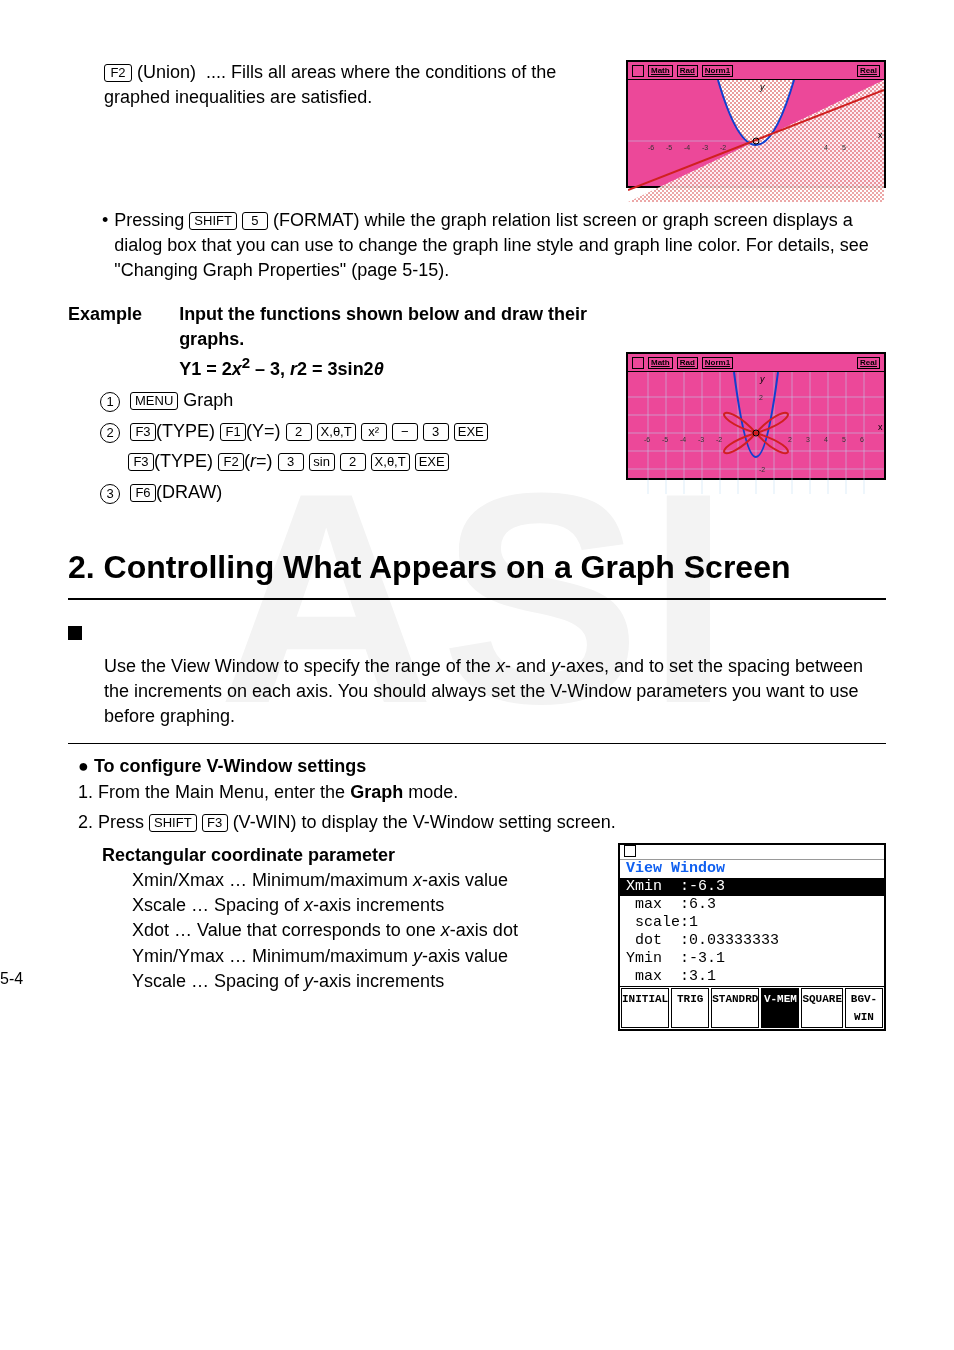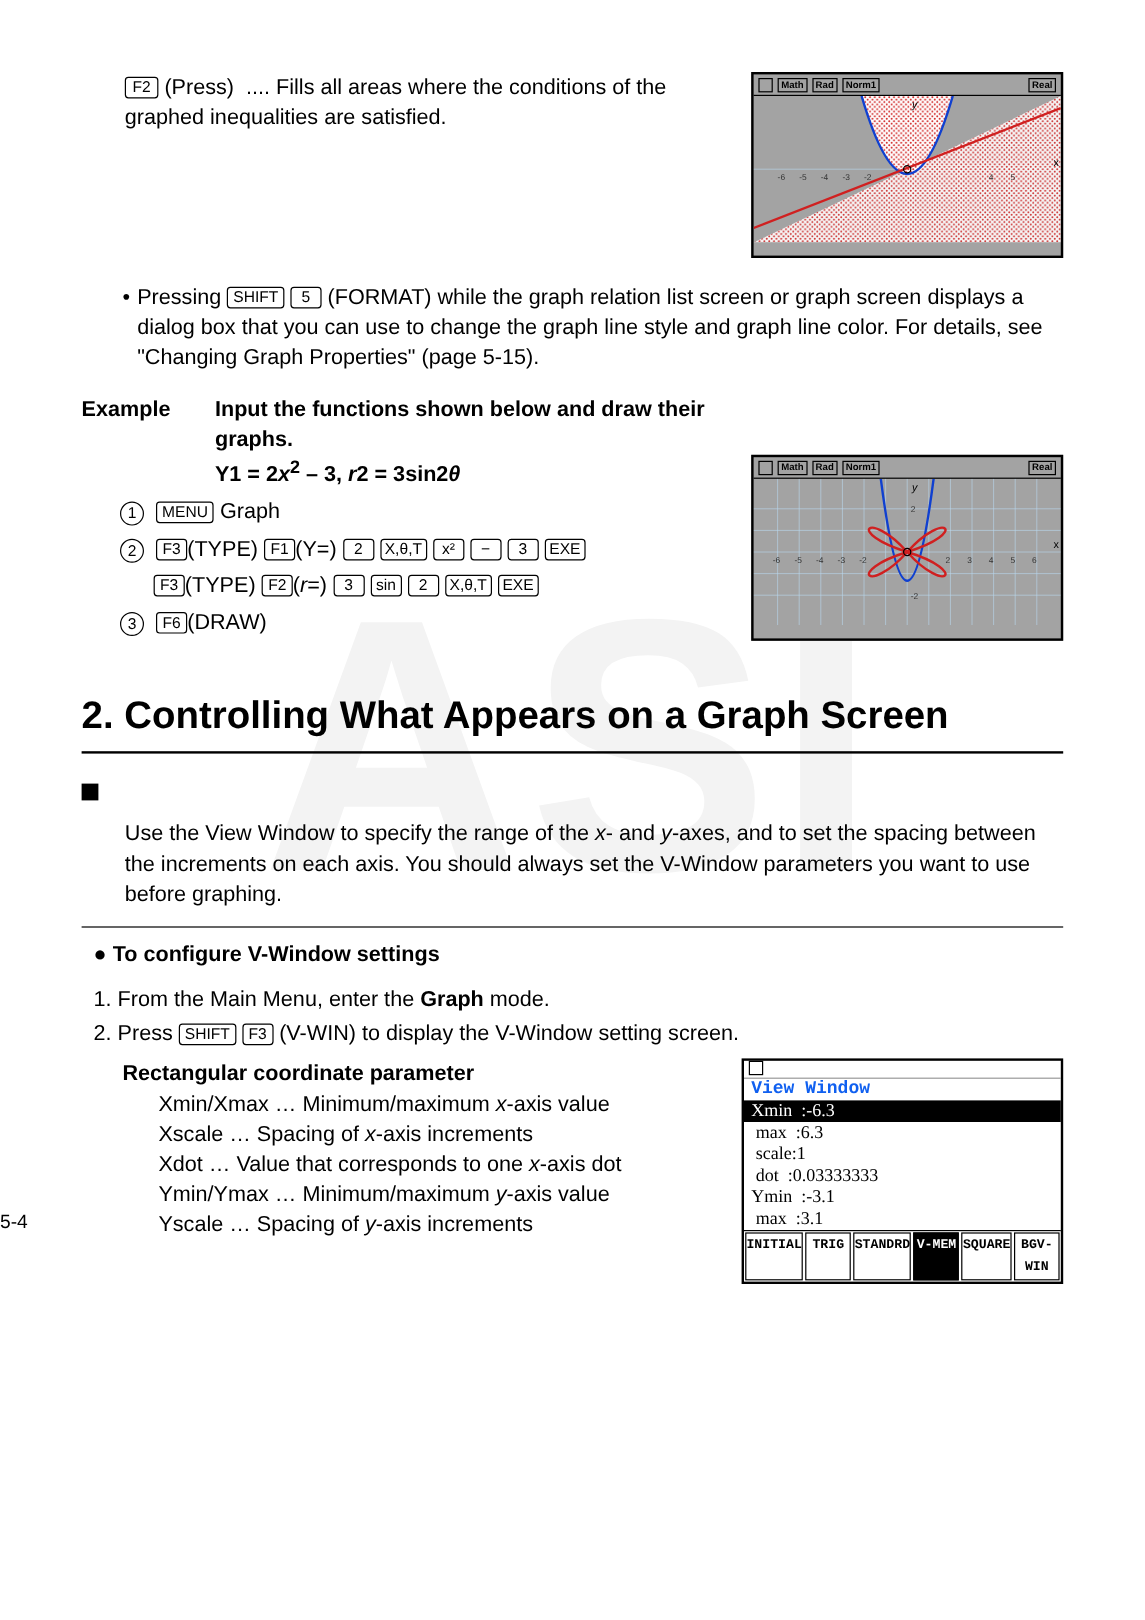--- a/index.html
+++ b/index.html
@@ -55,25 +55,26 @@
   .indent2 { margin-left: 64px;}
   .bullet-line { display:flex; align-items:flex-start; gap:6px; margin-left:34px;}
   .italic { font-style: italic; }
   .bold { font-weight: bold; }
   .pageno { text-align:left; font-size:16px; position:absolute; bottom:40px; left:0; right:0;}
 
   
   .calc-shot {
     border: 2px solid #000;
     width: 260px;
-    height: 155px;
+    height: 128px;
     box-sizing: border-box;
-    background: #a3a3a3;
+    background: #ec4899;
     position: relative;
     flex: 0 0 auto;
+    text-decoration: underline;
   }
   .calc-header {
     height: 16px;
     border-bottom: 1px solid #000;
     font-size: 9px;
     padding: 1px 4px 0 4px;
     display:flex;
     align-items:center;
     gap:4px;
     font-family: Arial;
@@ -88,21 +89,21 @@
     width: 268px;
     box-sizing: border-box;
     font-family: "Courier New", monospace;
     font-size: 15px;
     line-height: 18px;
     flex: 0 0 auto;
   }
   .vwin-shot .hdr { height:14px; border-bottom:1px solid #999; padding-left:4px;}
   .vwin-shot .hdr span{display:inline-block;width:10px;height:10px;border:1px solid #000;}
   .vwin-title { color:#1060f0; padding:0 6px; font-weight:bold;}
-  .vwin-line { padding:0 6px; white-space:pre;font-family:Liberation Serif, serif;}
+  .vwin-line { padding:0 6px; white-space:pre;}
   .vwin-line.sel { background:#000; color:#fff;}
   .vwin-foot {
     border-top:1px solid #000;
     display:flex;
     font-size:11px;
     font-weight:bold;
   }
   .vwin-foot span{
     flex:1; text-align:center; border:1px solid #000; margin:1px; padding:1px 0;
   }
@@ -125,21 +126,21 @@
 </style>
 </head>
 <body>
 
 <div class="watermark">ASI</div>
 
 <div class="row" style="gap:16px;">
   <div style="flex:1; padding-left:36px;">
     <div>
       <span class="key key-wide">F2</span>
-      <span>(Press)</span>
+      <span>(Union)</span>
       &nbsp;<span>....</span>
       <span>Fills all areas where the conditions of the graphed inequalities are satisfied.</span>
     </div>
   </div>
   <div class="calc-shot">
     <div class="calc-header">
       <span style="width:10px;height:10px;border:1px solid #000;display:inline-block;"></span>
       <span class="badge">Math</span>
       <span class="badge">Rad</span>
       <span class="badge">Norm1</span>
@@ -310,21 +311,21 @@
   <span class="blk"></span>
 </div>
 <p class="para indent1">
   <span>Use the View Window to specify the range of the </span><span class="italic">x</span><span>- and </span><span class="italic">y</span><span>-axes, and to set the spacing between the increments on each axis. You should always set the V-Window parameters you want to use before graphing.</span>
 </p>
 <hr class="mid">
 
 <div class="bold" style="margin-left:10px;">
   ● <span>To configure V-Window settings</span>
 </div>
-<div style="margin-left:10px; margin-top:12px;">
+<div style="margin-left:10px; margin-top:1px;">
   <span>1. From the Main Menu, enter the </span><span class="bold">Graph</span><span> mode.</span>
 </div>
 <div style="margin-left:10px; margin-top:4px;">
   <span>2. Press </span>
   <span class="key key-wide">SHIFT</span>
   <span class="key">F3</span>
   <span>(V-WIN) to display the V-Window setting screen.</span>
 </div>
 
 <div class="row" style="margin-top:8px; gap:20px;">

